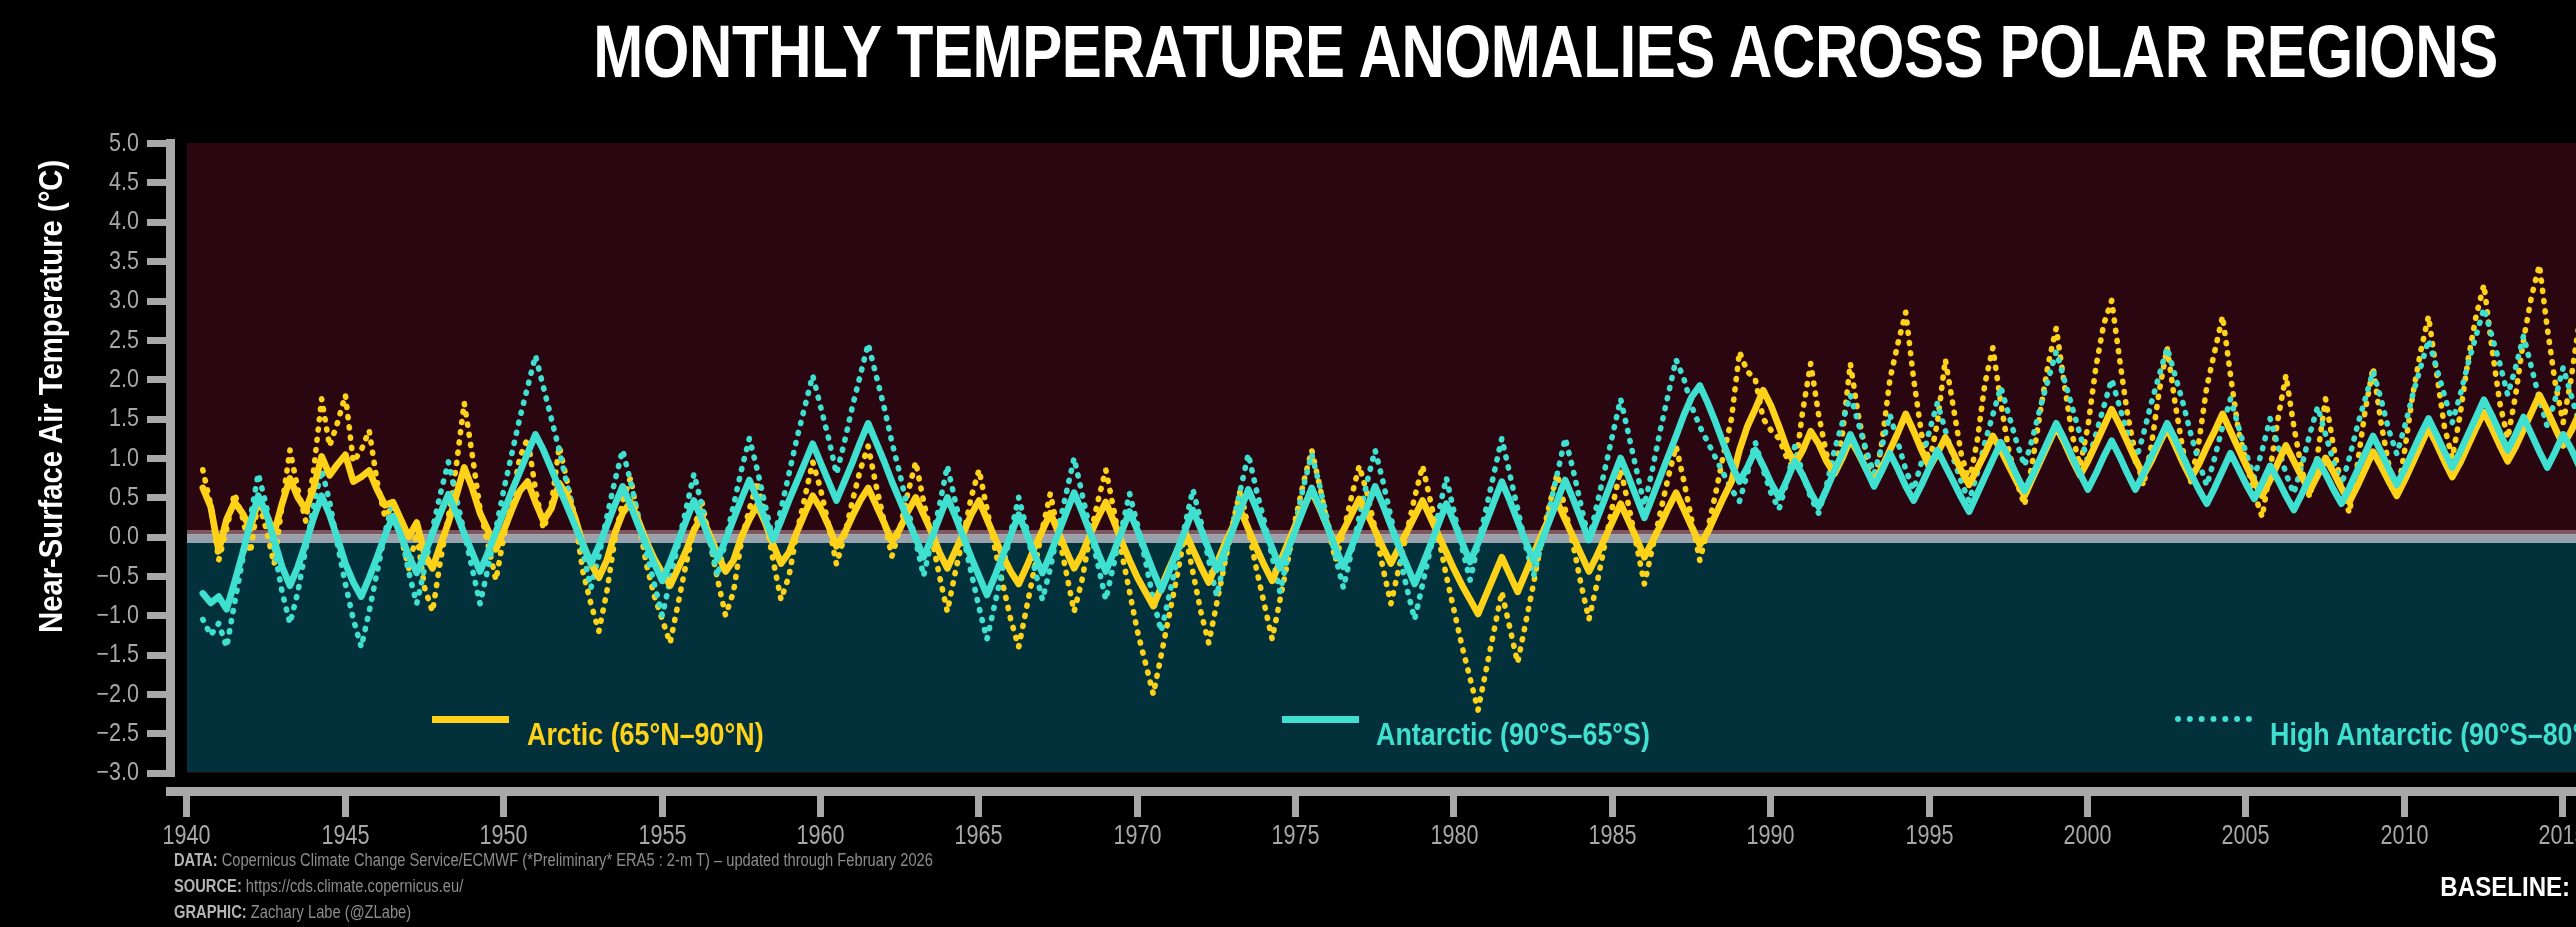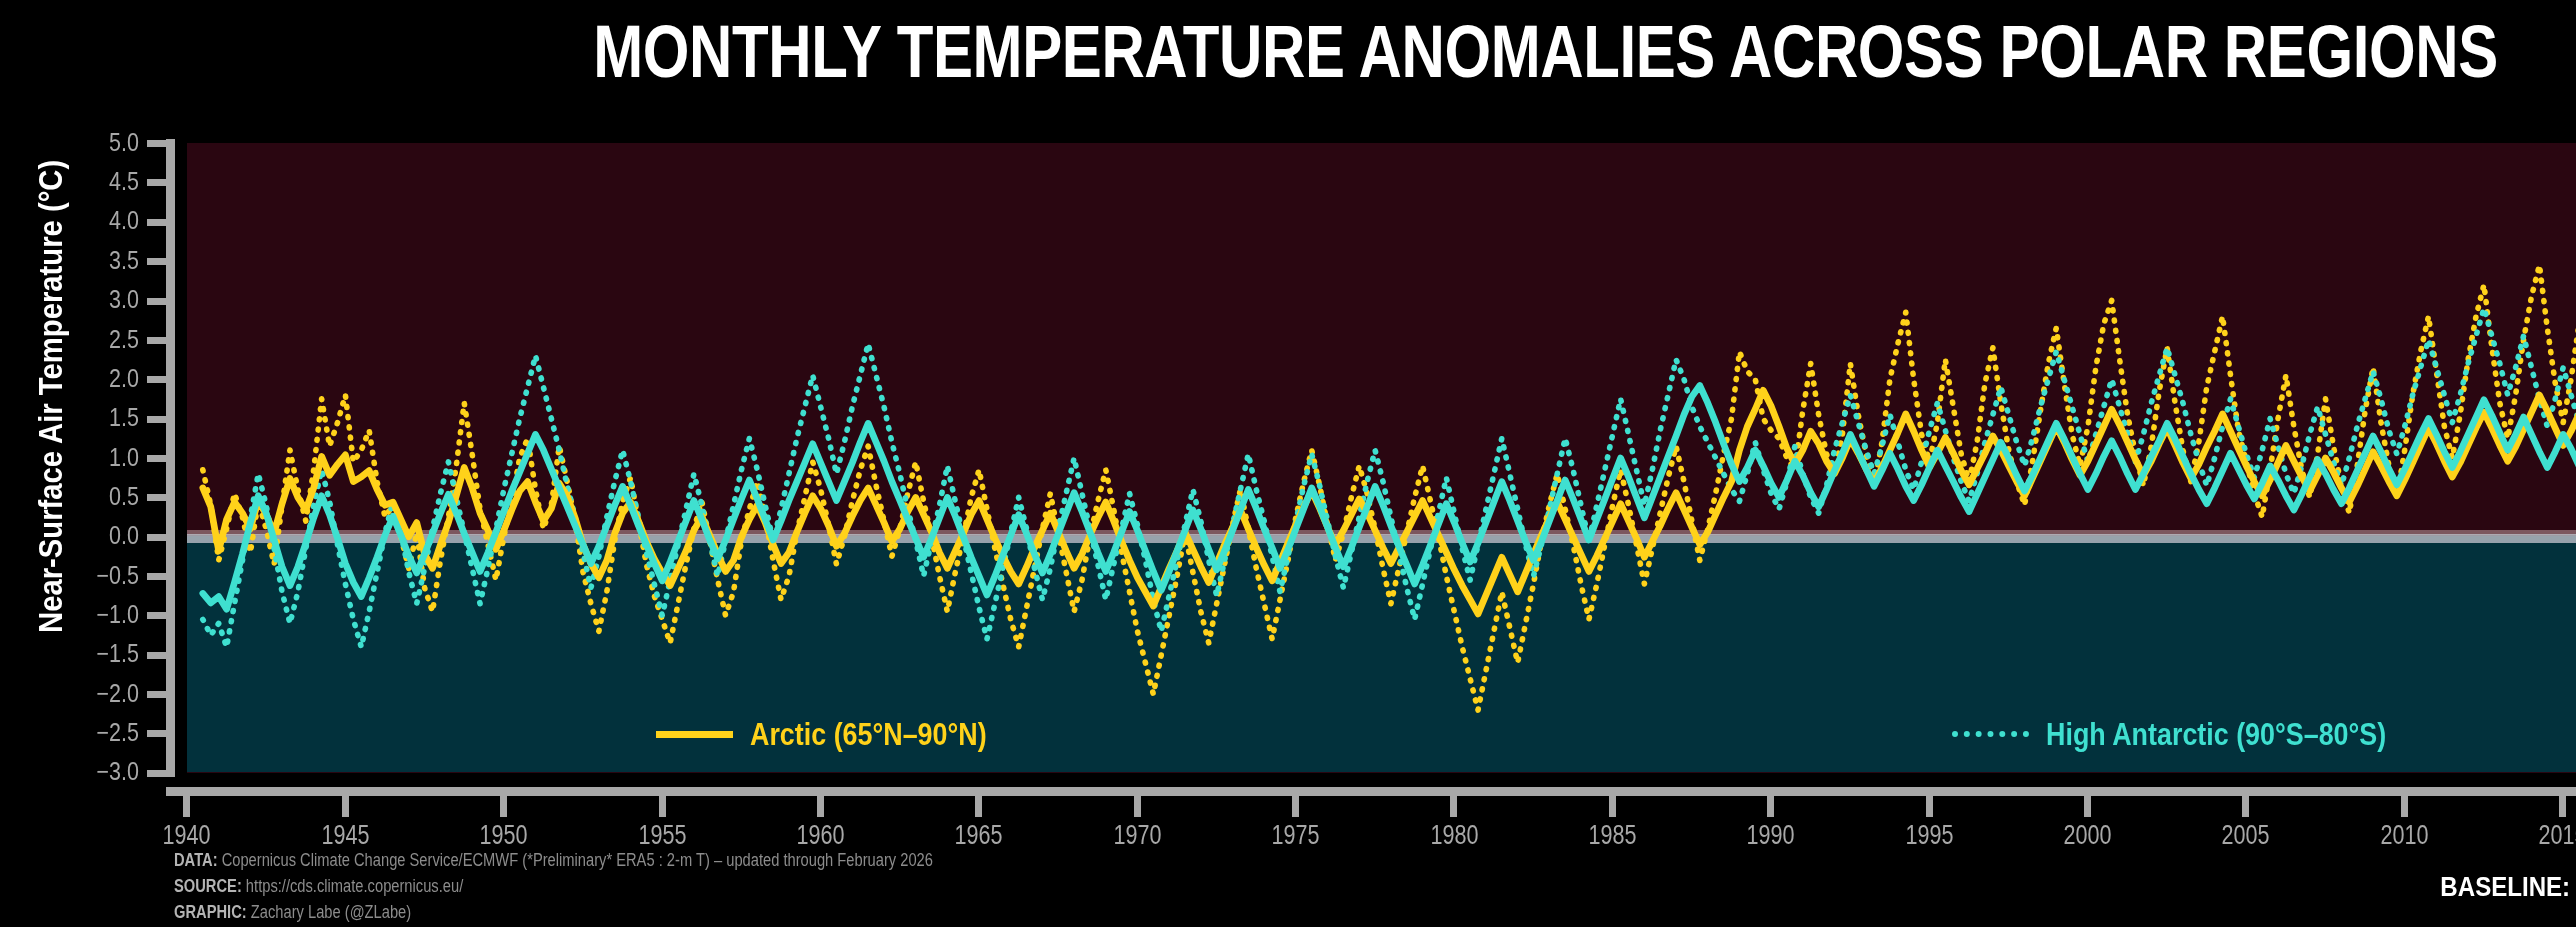--- a/index.html
+++ b/index.html
@@ -92,21 +92,21 @@
 
   
   #legend{
     position:absolute;
     left:196px; top:705px;
     width:2715px; height:58px;
     display:flex;
     align-items:center;
     justify-content:space-around;
   }
-  .legend-item{display:flex;align-items:center;gap:17.5px;white-space:nowrap;}
+  .legend-item{display:flex;gap:17.5px;white-space:nowrap;}
   .lg-swatch{width:77px;height:0;border-top-width:7.7px;border-top-style:solid;}
   .lg-swatch.dotted{border-top-style:dotted;border-top-width:6.7px;}
   .lg-text{
     font-size:32px;font-weight:700;
     transform:scaleX(0.84);transform-origin:0% 50%;
     white-space:nowrap;
   }
 
   
   #credits{
@@ -219,20 +219,24 @@
         <path d="M30.7 873.7 L46.1 892.1 L61.5 879.8 L76.9 904.3 L92.2 852.3 L107.6 797.4 L123.0 736.3 L138.3 684.3 L153.7 717.9 L169.1 769.9 L184.5 821.8 L199.8 858.5 L215.2 821.8 L230.6 776.0 L245.9 727.1 L261.3 684.3 L276.7 721.0 L292.1 766.8 L307.4 815.7 L322.8 852.3 L338.2 879.8 L353.5 843.2 L368.9 803.5 L384.3 760.7 L399.7 724.0 L415.0 760.7 L430.4 800.4 L445.8 834.0 L461.1 797.4 L476.5 757.6 L491.9 717.9 L507.3 681.3 L522.6 717.9 L538.0 757.6 L553.4 794.3 L568.7 831.0 L584.1 794.3 L599.5 754.6 L614.8 714.9 L630.2 675.2 L645.6 638.5 L661.0 601.8 L676.3 565.2 L691.7 595.7 L707.1 632.4 L722.4 669.0 L737.8 705.7 L753.2 742.4 L768.6 779.0 L783.9 815.7 L799.3 782.1 L814.7 742.4 L830.0 702.6 L845.4 666.0 L860.8 702.6 L876.2 742.4 L891.5 779.0 L906.9 815.7 L922.3 849.3 L937.6 812.6 L953.0 772.9 L968.4 733.2 L983.8 693.5 L999.1 730.1 L1014.5 769.9 L1029.9 806.5 L1045.2 769.9 L1060.6 730.1 L1076.0 690.4 L1091.4 653.8 L1106.7 690.4 L1122.1 730.1 L1137.5 769.9 L1152.8 733.2 L1168.2 693.5 L1183.6 656.8 L1199.0 620.2 L1214.3 583.5 L1229.7 620.2 L1245.1 656.8 L1260.4 693.5 L1275.8 656.8 L1291.2 620.2 L1306.6 580.4 L1321.9 543.8 L1337.3 580.4 L1352.7 617.1 L1368.0 656.8 L1383.4 693.5 L1398.8 730.1 L1414.2 766.8 L1429.5 803.5 L1444.9 766.8 L1460.3 727.1 L1475.6 687.4 L1491.0 724.0 L1506.4 763.8 L1521.8 803.5 L1537.1 840.1 L1552.5 876.8 L1567.9 840.1 L1583.2 800.4 L1598.6 760.7 L1614.0 721.0 L1629.4 757.6 L1644.7 797.4 L1660.1 834.0 L1675.5 797.4 L1690.8 757.6 L1706.2 717.9 L1721.6 678.2 L1736.9 714.9 L1752.3 754.6 L1767.7 794.3 L1783.1 831.0 L1798.4 794.3 L1813.8 754.6 L1829.2 714.9 L1844.5 751.5 L1859.9 791.2 L1875.3 831.0 L1890.7 867.6 L1906.0 831.0 L1921.4 791.2 L1936.8 751.5 L1952.1 711.8 L1967.5 748.5 L1982.9 788.2 L1998.3 827.9 L2013.6 791.2 L2029.0 751.5 L2044.4 711.8 L2059.7 672.1 L2075.1 708.8 L2090.5 748.5 L2105.9 785.1 L2121.2 824.9 L2136.6 788.2 L2152.0 748.5 L2167.3 708.8 L2182.7 669.0 L2198.1 705.7 L2213.5 745.4 L2228.8 785.1 L2244.2 821.8 L2259.6 785.1 L2274.9 745.4 L2290.3 705.7 L2305.7 666.0 L2321.1 702.6 L2336.4 742.4 L2351.8 782.1 L2367.2 818.7 L2382.5 855.4 L2397.9 818.7 L2413.3 779.0 L2428.7 739.3 L2444.0 699.6 L2459.4 736.3 L2474.8 776.0 L2490.1 812.6 L2505.5 776.0 L2520.9 736.3 L2536.3 696.5 L2551.6 656.8 L2567.0 693.5 L2582.4 733.2 L2597.7 772.9 L2613.1 809.6 L2628.5 772.9 L2643.9 733.2 L2659.2 693.5 L2674.6 653.8 L2690.0 690.4 L2705.3 730.1 L2720.7 769.9 L2736.1 730.1 L2751.5 690.4 L2766.8 650.7 L2782.2 611.0 L2797.6 647.7 L2812.9 687.4 L2828.3 727.1 L2843.7 687.4 L2859.0 647.7 L2874.4 607.9 L2889.8 568.2 L2905.2 527.0 L2920.5 491.9 L2935.9 470.5 L2951.3 504.1 L2966.6 542.3 L2982.0 583.5 L2997.4 623.2 L3012.8 656.8 L3028.1 629.3 L3043.5 595.7 L3058.9 626.3 L3074.2 659.9 L3089.6 687.4 L3105.0 653.8 L3120.4 617.1 L3135.7 644.6 L3151.1 678.2 L3166.5 705.7 L3181.8 672.1 L3197.2 635.4 L3212.6 601.8 L3228.0 565.2 L3243.3 598.8 L3258.7 632.4 L3274.1 666.0 L3289.4 635.4 L3304.8 601.8 L3320.2 632.4 L3335.6 666.0 L3350.9 693.5 L3366.3 662.9 L3381.7 629.3 L3397.0 595.7 L3412.4 626.3 L3427.8 656.8 L3443.2 687.4 L3458.5 714.9 L3473.9 681.3 L3489.3 647.7 L3504.6 614.1 L3520.0 580.4 L3535.4 611.0 L3550.8 644.6 L3566.1 675.2 L3581.5 644.6 L3596.9 611.0 L3612.2 577.4 L3627.6 543.8 L3643.0 574.3 L3658.4 607.9 L3673.7 641.6 L3689.1 672.1 L3704.5 641.6 L3719.8 607.9 L3735.2 577.4 L3750.6 607.9 L3766.0 641.6 L3781.3 672.1 L3796.7 641.6 L3812.1 607.9 L3827.4 577.4 L3842.8 543.8 L3858.2 574.3 L3873.5 607.9 L3888.9 641.6 L3904.3 672.1 L3919.7 699.6 L3935.0 669.0 L3950.4 635.4 L3965.8 601.8 L3981.1 632.4 L3996.5 662.9 L4011.9 690.4 L4027.3 659.9 L4042.6 626.3 L4058.0 653.8 L4073.4 684.3 L4088.7 711.8 L4104.1 681.3 L4119.5 647.7 L4134.9 614.1 L4150.2 641.6 L4165.6 672.1 L4181.0 699.6 L4196.3 669.0 L4211.7 635.4 L4227.1 601.8 L4242.5 568.2 L4257.8 598.8 L4273.2 632.4 L4288.6 662.9 L4303.9 632.4 L4319.3 598.8 L4334.7 565.2 L4350.1 534.6 L4365.4 565.2 L4380.8 598.8 L4396.2 629.3 L4411.5 598.8 L4426.9 565.2 L4442.3 531.6 L4457.7 498.0 L4473.0 528.5 L4488.4 562.1 L4503.8 595.7 L4519.1 565.2 L4534.5 531.6 L4549.9 565.2 L4565.3 598.8 L4580.6 629.3 L4596.0 598.8 L4611.4 565.2 L4626.7 592.7 L4642.1 626.3 L4657.5 656.8 L4672.9 626.3 L4688.2 592.7 L4703.6 559.1 L4719.0 589.6 L4734.3 623.2 L4749.7 653.8 L4765.1 623.2 L4780.5 589.6 L4795.8 556.0 L4811.2 586.6 L4826.6 620.2 L4841.9 650.7 L4857.3 620.2 L4872.7 586.6 L4888.1 553.0 L4903.4 583.5 L4918.8 617.1 L4934.2 647.7 L4949.5 617.1 L4964.9 583.5 L4980.3 614.1 L4995.6 647.7 L5011.0 678.2 L5026.4 647.7 L5041.8 614.1 L5057.1 580.4 L5072.5 611.0 L5087.9 644.6 L5103.2 675.2 L5118.6 702.6 L5134.0 672.1 L5149.4 638.5 L5164.7 604.9 L5180.1 571.3 L5195.5 601.8 L5210.8 635.4 L5226.2 666.0 L5241.6 635.4 L5257.0 601.8 L5272.3 568.2 L5287.7 534.6 L5303.1 565.2 L5318.4 598.8 L5333.8 629.3 L5349.2 598.8 L5364.6 565.2 L5379.9 531.6 L5395.3 562.1 L5410.7 595.7 L5426.0 626.3 L5441.4 595.7 L5456.8 562.1 L5472.2 528.5 L5487.5 494.9 L5502.9 473.5 L5518.3 450.6 L5533.6 465.9 L5549.0 443.0 " fill="none" stroke="#3fe0d0" stroke-width="13" stroke-linecap="round" stroke-linejoin="round"></path>
       </svg>
   </div>
 
   <div id="legend">
       <div class="legend-item">
         <div class="lg-swatch" style="border-top-color: rgb(255, 210, 26);"></div>
         <div class="lg-text" style="color: rgb(255, 210, 26);">Arctic (65°N–90°N)</div>
       </div>
       <div class="legend-item">
+        <div class="lg-swatch" style="border-top-color: rgb(63, 224, 208);"></div>
+        <div class="lg-text" style="color: rgb(63, 224, 208);">Antarctic (90°S–65°S)</div>
+      </div>
+      <div class="legend-item">
         <div class="lg-swatch dotted" style="border-top-color: rgb(63, 224, 208);"></div>
         <div class="lg-text" style="color: rgb(63, 224, 208);">High Antarctic (90°S–80°S)</div>
       </div>
     </div>
 
   <div id="credits">
     <div>
       <b>DATA:</b><span> Copernicus Climate Change Service/ECMWF (*Preliminary* ERA5 : 2-m T) – updated through February 2026</span>
     </div>
     <div>

